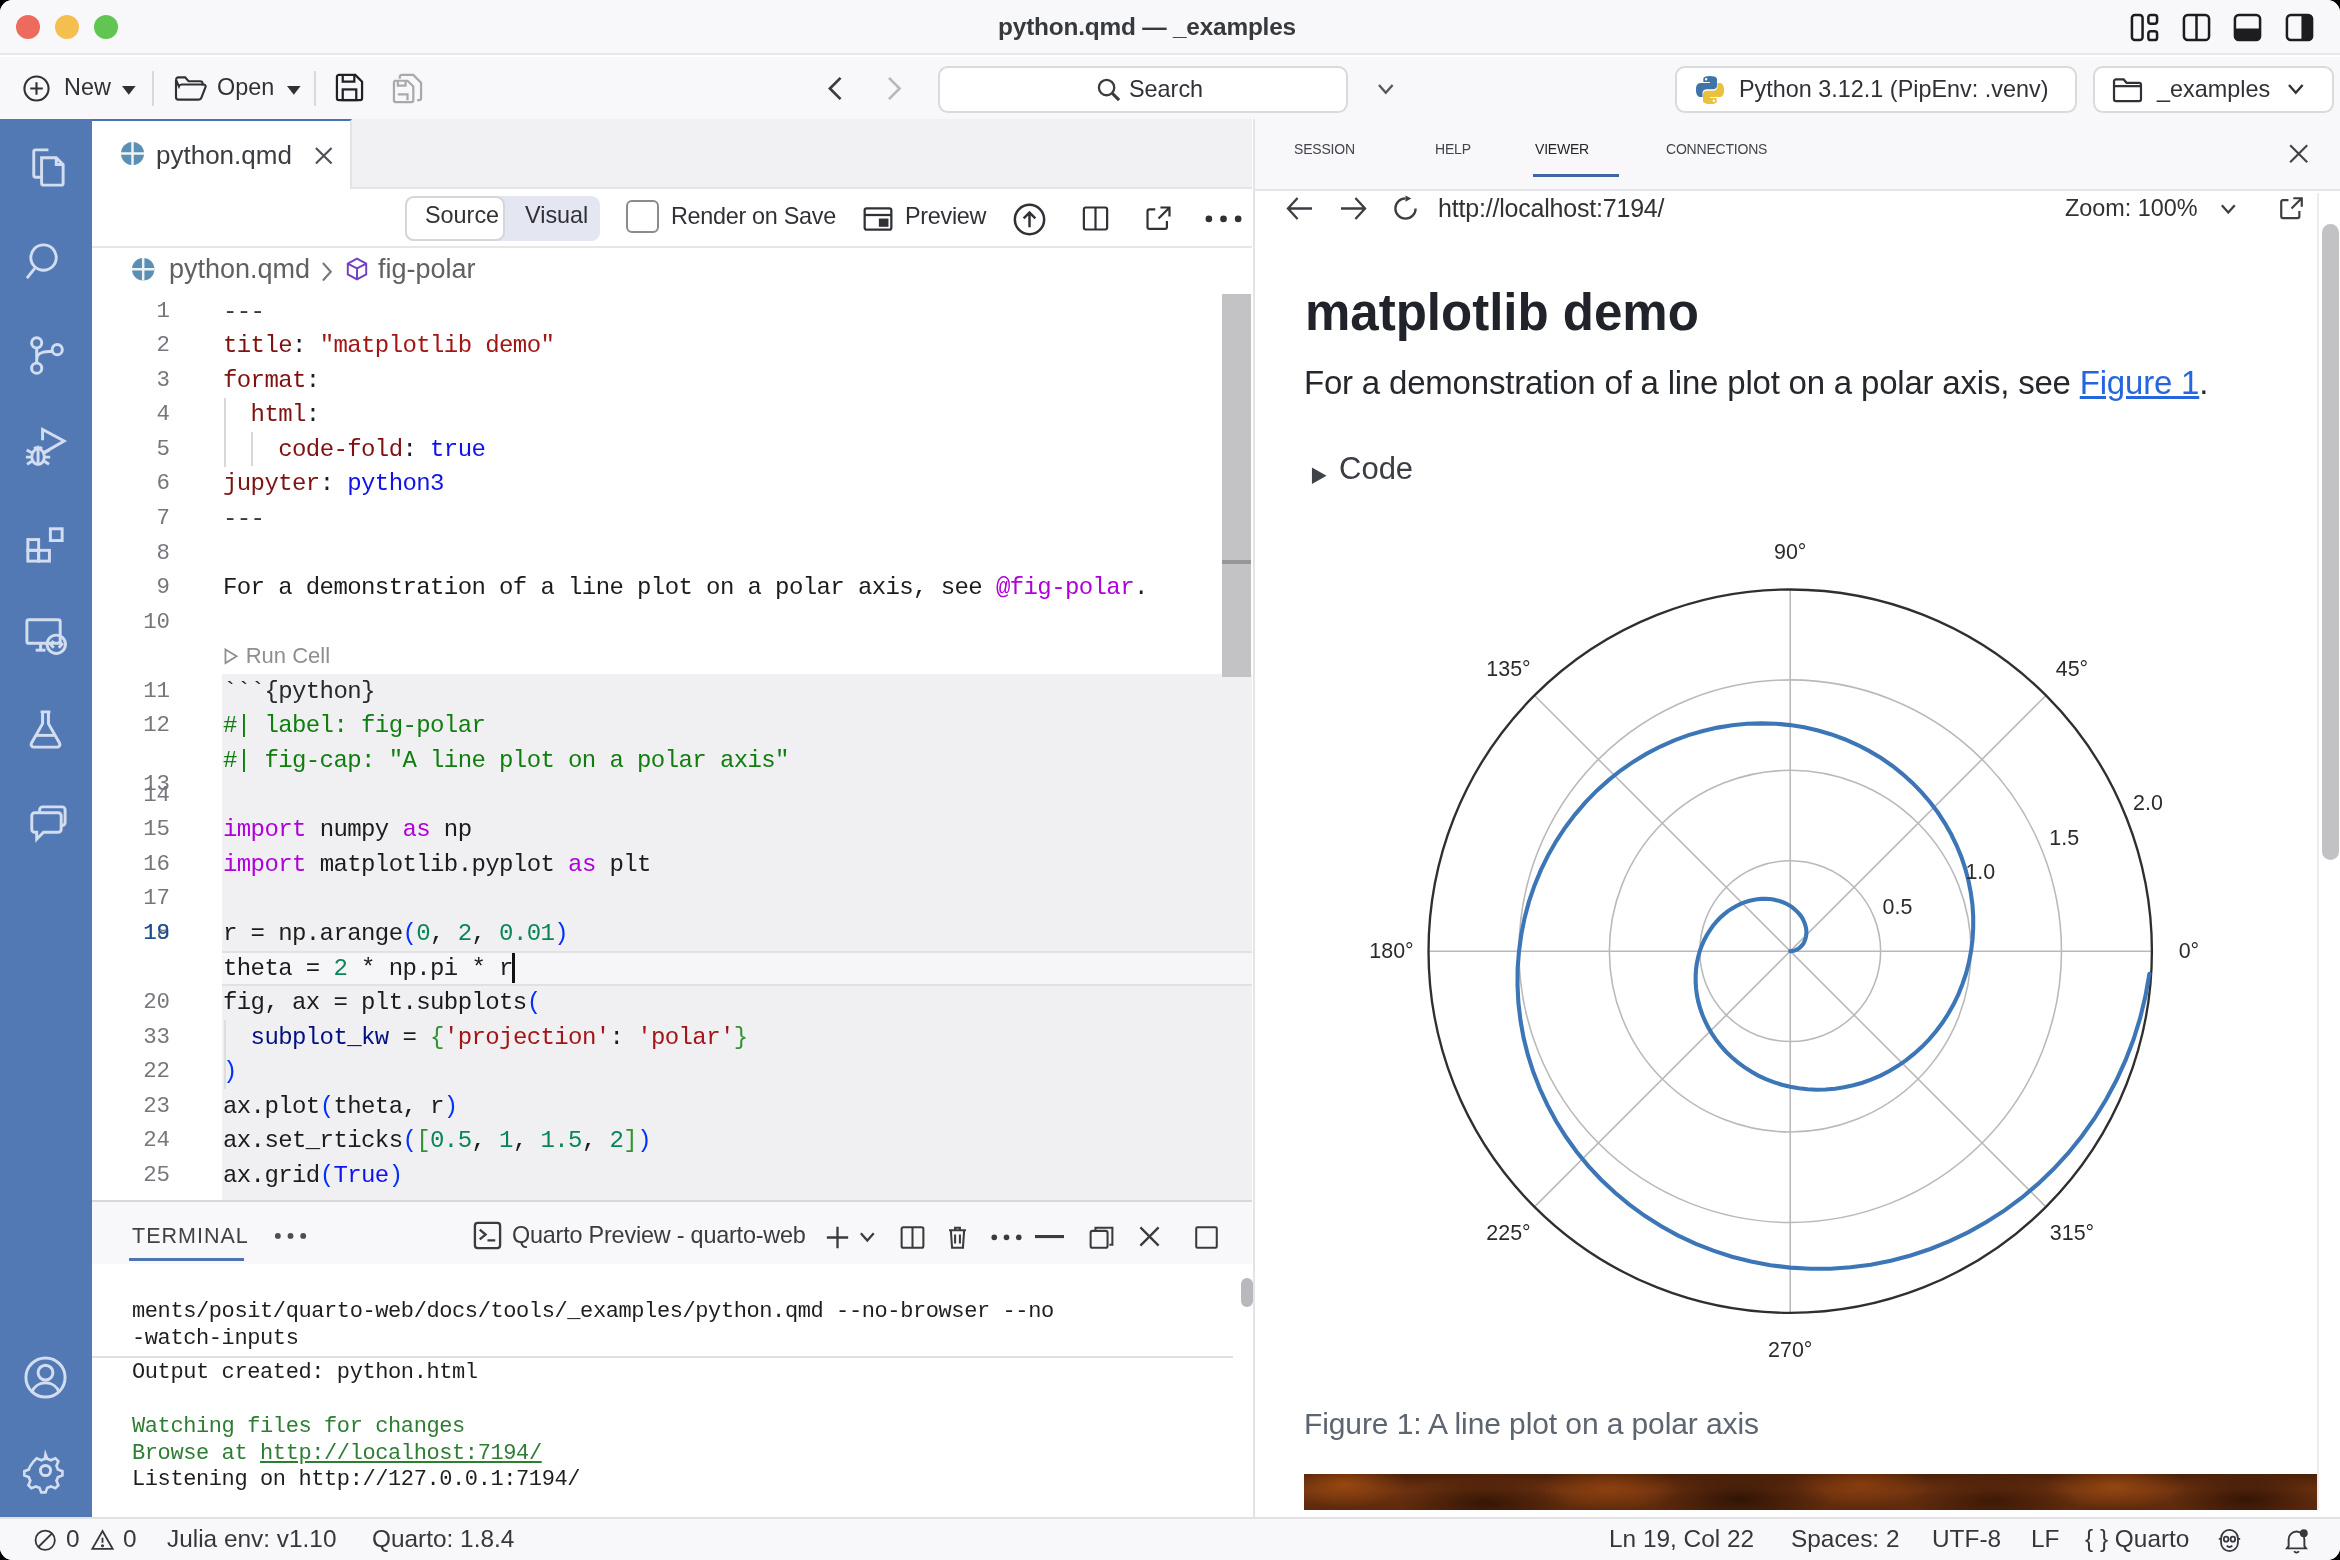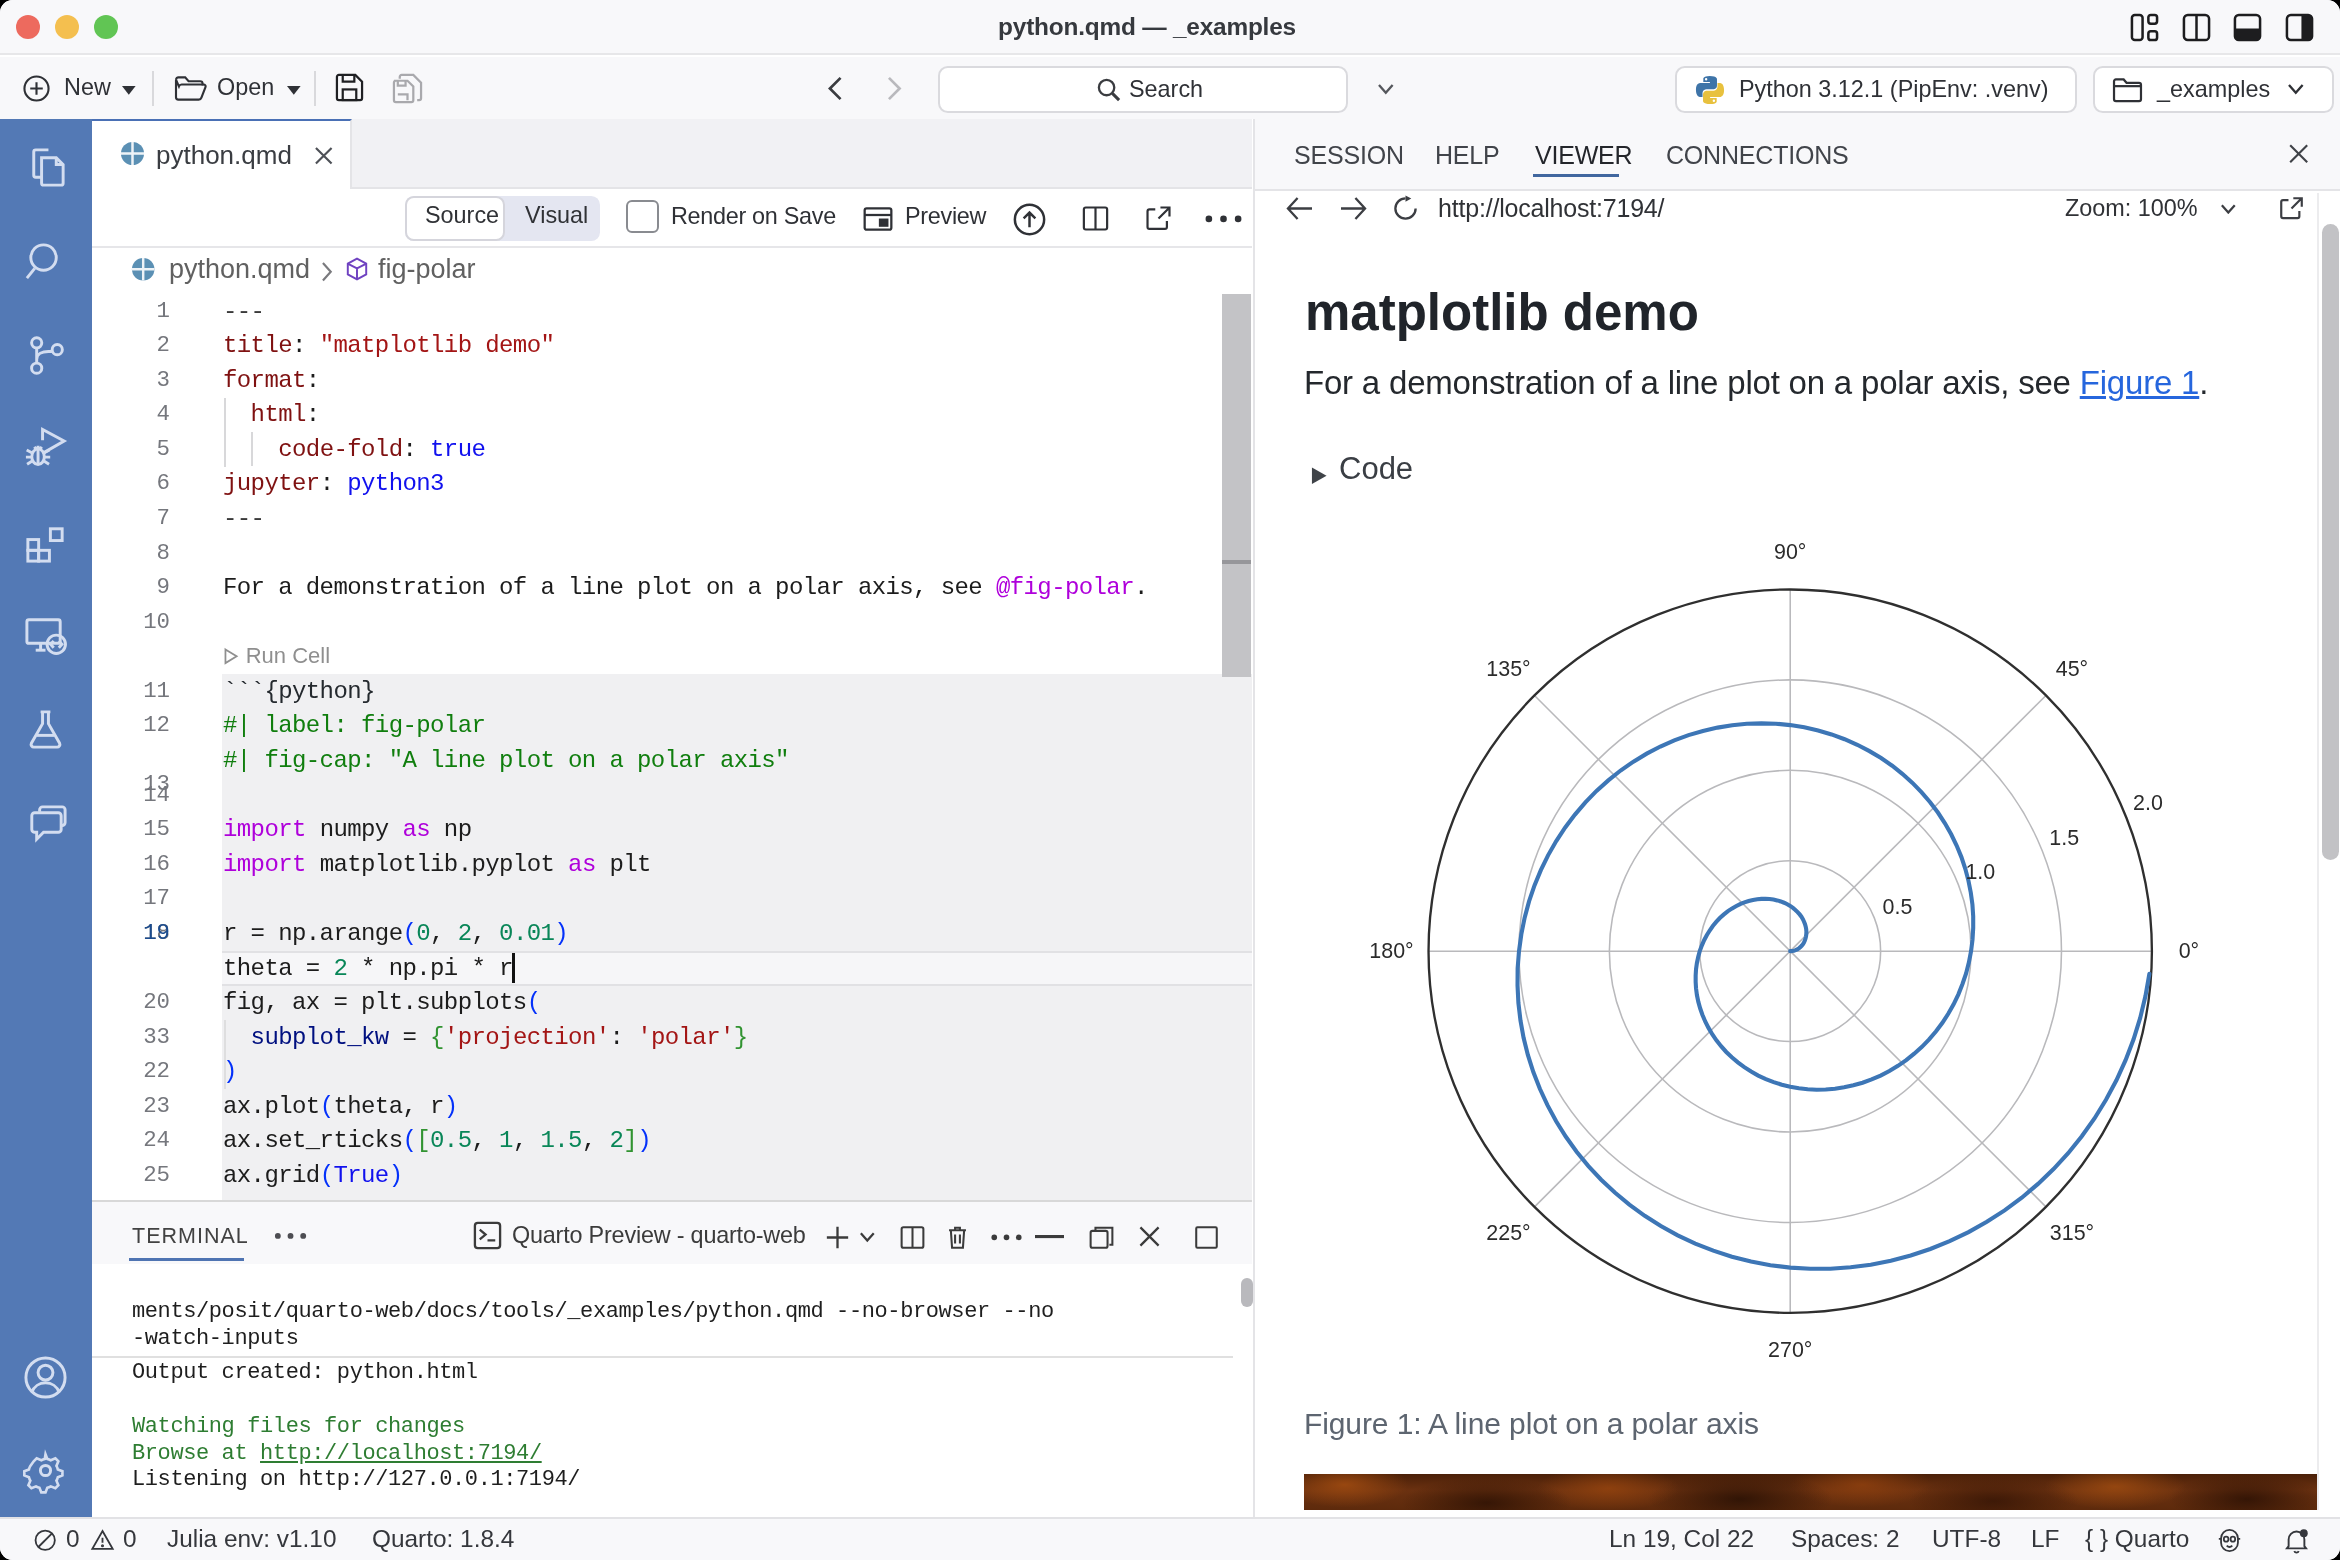--- a/index.html
+++ b/index.html
@@ -40,21 +40,21 @@
 
 #terminal{position:absolute;left:92px;top:1200px;width:1160px;height:318px;background:#fff;border-top:2px solid #d8d8d8;}
 #termhead{position:absolute;left:0;top:0;width:1160px;height:62px;background:#f8f8fa;}
 #termbody{position:absolute;left:0;top:62px;width:1160px;height:258px;background:#fff;}
 .tline{position:absolute;left:40px;white-space:pre;font-family:"Liberation Mono",monospace;font-size:22px;letter-spacing:-0.4px;color:#1e1e1e;}
 .tgreen{color:#2e7d32;}
 .tblue{color:#0b5aa5;}
 
 #panel{position:absolute;left:1253px;top:119px;width:1087px;height:1399px;background:#fff;border-left:2px solid #e4e4e7;}
 #panelhead{position:absolute;left:0;top:0;width:1087px;height:72px;background:#f8f8fa;border-bottom:2px solid #e4e4e7;}
-.ptab{position:absolute;top:21.5px;font-size:25px;letter-spacing:-0.2px;color:#41444a;}
+.ptab{position:absolute;top:21.5px;font-size:14px;letter-spacing:-0.2px;color:#41444a;}
 #pnav{position:absolute;left:0;top:74px;width:1087px;height:57px;background:#fff;}
 #viewer{position:absolute;left:0;top:131px;width:1087px;height:1260px;background:#fff;overflow:hidden;}
 
 #statusbar{position:absolute;left:0;top:1517px;width:2341px;height:43px;background:#f8f8fa;border-top:2px solid #e2e2e5;color:#35373c;font-size:24.4px;}
 .sbi{position:absolute;top:0;height:41px;line-height:39px;}
 </style></head><body>
 <div id="win">
 
 <div id="titlebar">
  <div class="tl" style="left:15.6px;background:#ed6a5e;"></div>

